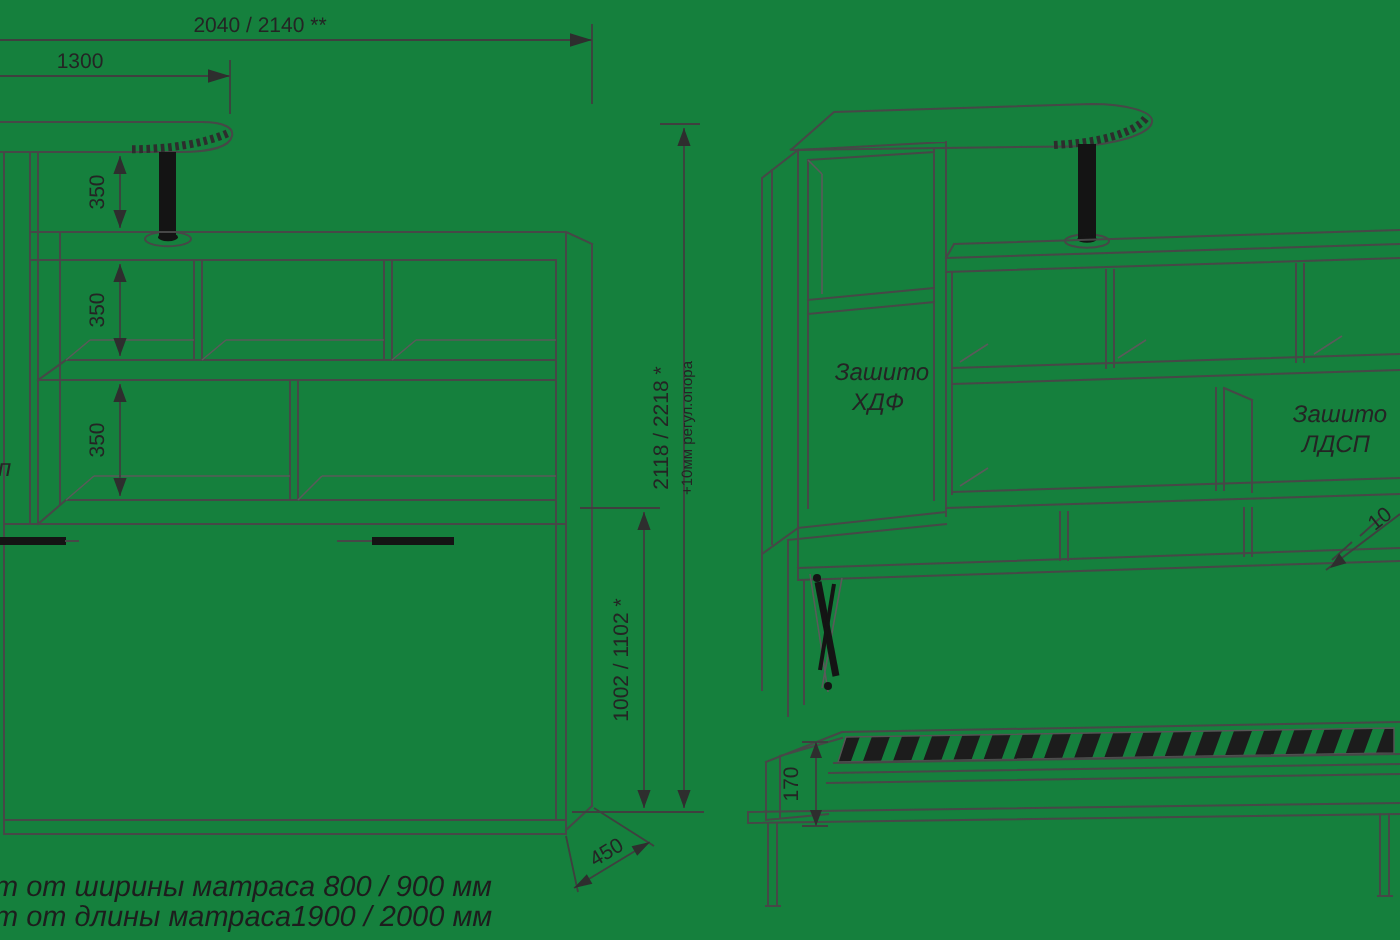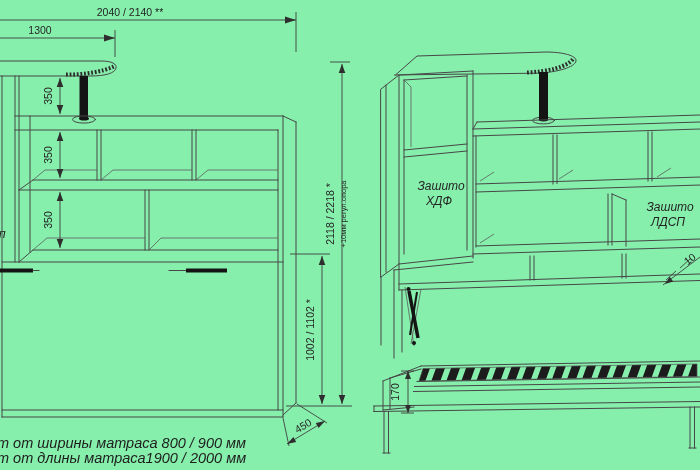--- a/index.html
+++ b/index.html
@@ -1,16 +1,16 @@
 <!DOCTYPE html>
 <html><head>
 <meta charset="utf-8">
 <style>
   html,body{margin:0;padding:0;background:#ffffff;}
-  #stage{position:relative;width:700px;height:470px;background:#86efac;overflow:hidden;
+  #stage{position:relative;width:700px;height:470px;background:#15803d;overflow:hidden;
          font-family:"Liberation Sans",sans-serif;}
   svg{display:block}
   .ln{stroke:#474747;stroke-width:1;fill:none;stroke-linecap:square}
   .thin{stroke:#5a5a5a;stroke-width:.8;fill:none}
   .dimln{stroke:#3f3f3f;stroke-width:.9;fill:none}
   .arrow{fill:#2e2e2e;stroke:none}
   .dark{fill:#141414;stroke:none}
   .dim{font:10.5px "Liberation Sans",sans-serif;fill:#242424}
   .dim-sm{font:7.5px "Liberation Sans",sans-serif;fill:#242424}
   .lbl{font:italic 12px "Liberation Sans",sans-serif;fill:#242424}

